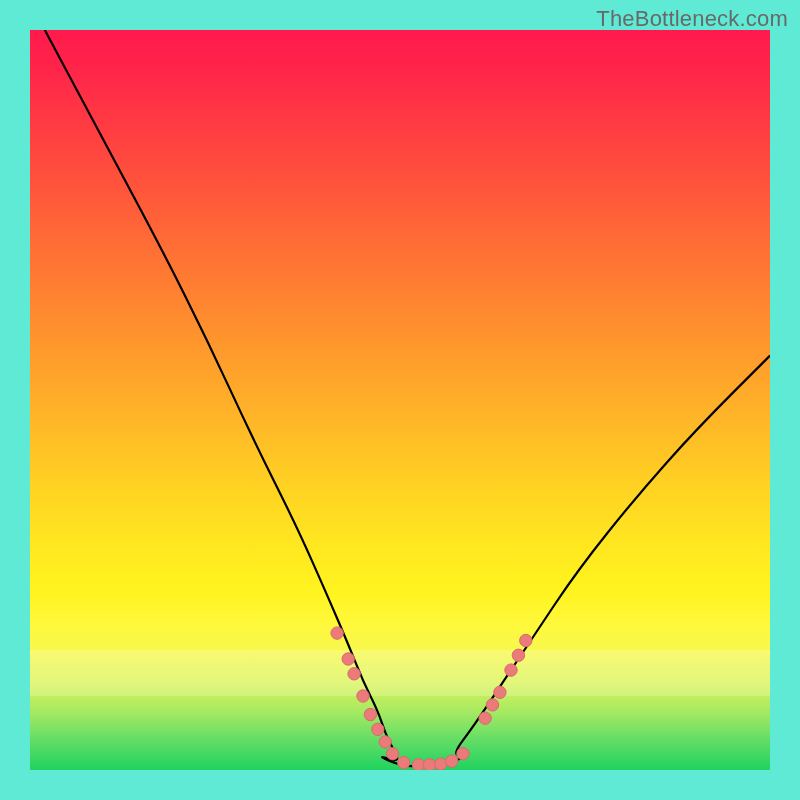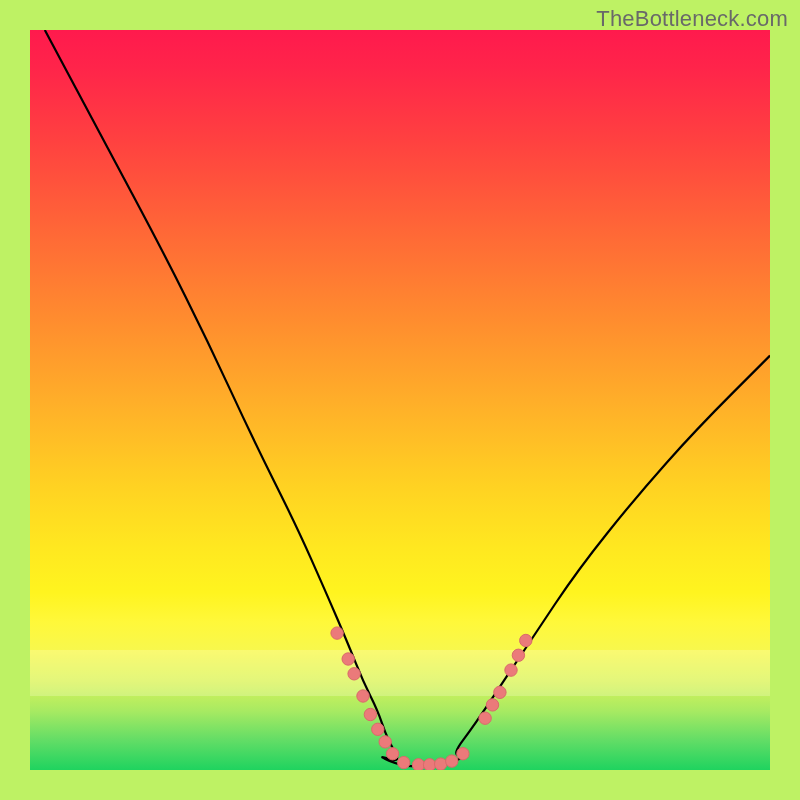--- a/index.html
+++ b/index.html
@@ -1,20 +1,20 @@
 <!DOCTYPE html>
 <html><head>
 <meta charset="utf-8">
 <style>
   * { margin: 0; padding: 0; box-sizing: border-box; }
   html, body { width: 800px; height: 800px; overflow: hidden; background: #000; }
   .frame {
     width: 800px;
     height: 800px;
-    background: #bef264;
+    background: #5eead4;
     position: relative;
   }
   .watermark {
     position: absolute;
     top: 6px;
     right: 12px;
     font-family: Arial, Helvetica, sans-serif;
     font-size: 22px;
     color: #696969;
     font-weight: 400;

